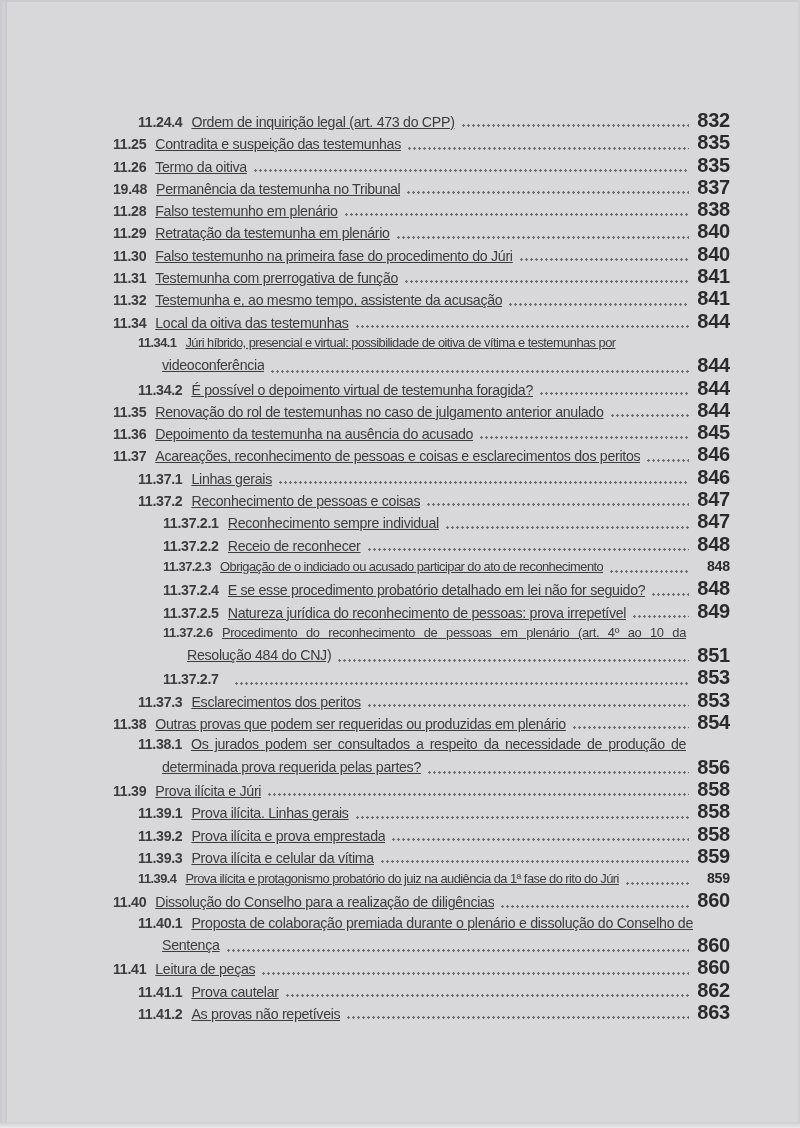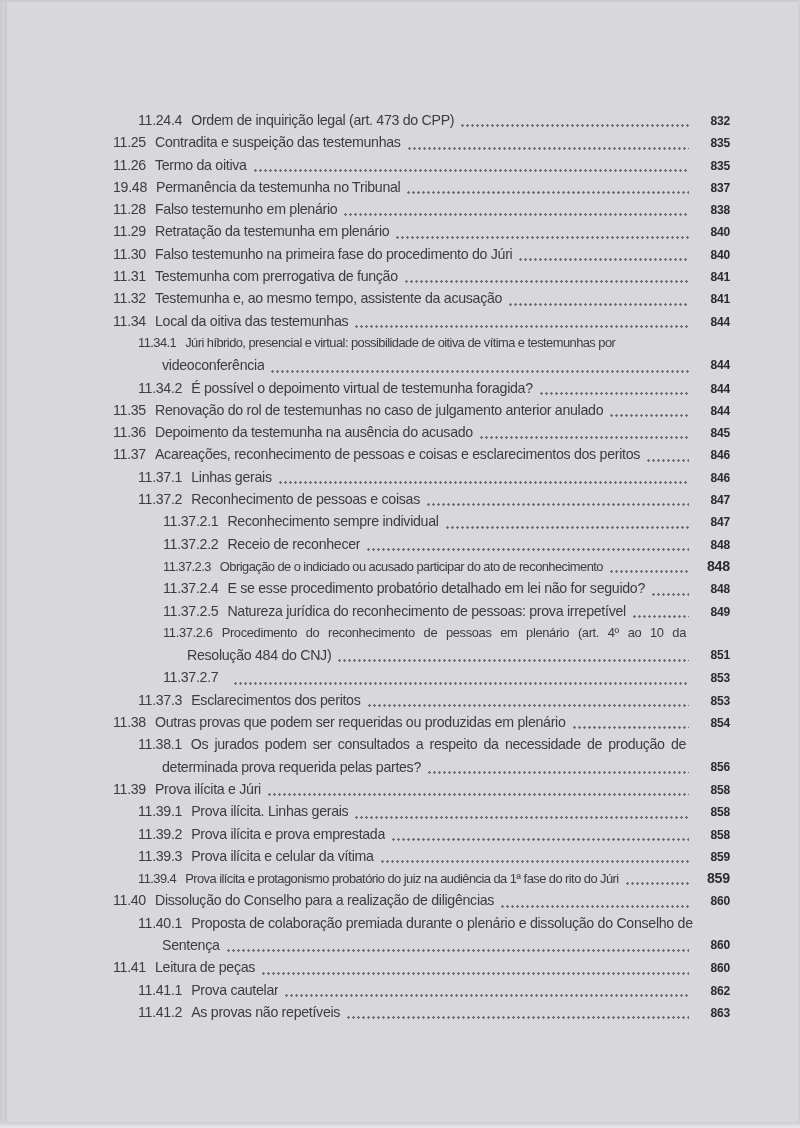--- a/index.html
+++ b/index.html
@@ -15,27 +15,27 @@
   .edge-top{position:absolute;left:0;top:0;right:0;height:2px;background:#cbcbcf;}
   .edge-bottom{position:absolute;left:0;right:0;bottom:0;height:6px;
     background:linear-gradient(to bottom,#cdcdd1,#eaeaec);}
   .edge-right{position:absolute;top:0;bottom:0;right:0;width:2px;background:#d0d0d4;}
 
   .toc{position:absolute;top:109px;left:113px;width:617px;
     font-size:14.2px;letter-spacing:-0.3px;}
   .lvl2{padding-left:25px;}
   .lvl3{padding-left:50px;}
   .l1,.l2{display:flex;align-items:baseline;height:22.3px;line-height:22.3px;white-space:nowrap;}
-  .num{flex:0 0 auto;margin-right:9px;}
-  .ttl{flex:0 1 auto;min-width:0;overflow:hidden;}
+  .num{flex:0 0 auto;margin-right:9px;font-weight:bold;}
+  .ttl{flex:0 1 auto;min-width:0;overflow:hidden;text-decoration:underline;}
   .dots{flex:1 1 12px;min-width:6px;align-self:flex-end;height:3px;margin:0 7px 4px 7px;
     background-image:radial-gradient(circle at 1.5px 1.5px,var(--dot,#6e6e73) 1.1px,rgba(0,0,0,0) 1.45px);
     background-size:5px 3px;background-repeat:repeat-x;}
   .pg{flex:0 0 34px;text-align:right;font-weight:700;
-    color:var(--pgn,#2a2a2e);font-size:12px;letter-spacing:-0.2px;}
+    color:var(--pgn,#2a2a2e);font-size:20px;letter-spacing:-0.2px;}
   .l2{padding-left:24px;align-items:flex-end;}
   
   .multi .l1{display:block;margin-right:44px;overflow:visible;}
   .multi .l1 .ttl{overflow:visible;}
   .multi.justify .l1{white-space:normal;text-align:justify;text-align-last:justify;letter-spacing:-0.35px;}
   
   .tight .l1{font-size:12.9px;letter-spacing:-0.55px;}
   .tight .l1 .pg{font-size:14.2px;letter-spacing:-0.2px;}
 </style>
 </head>

